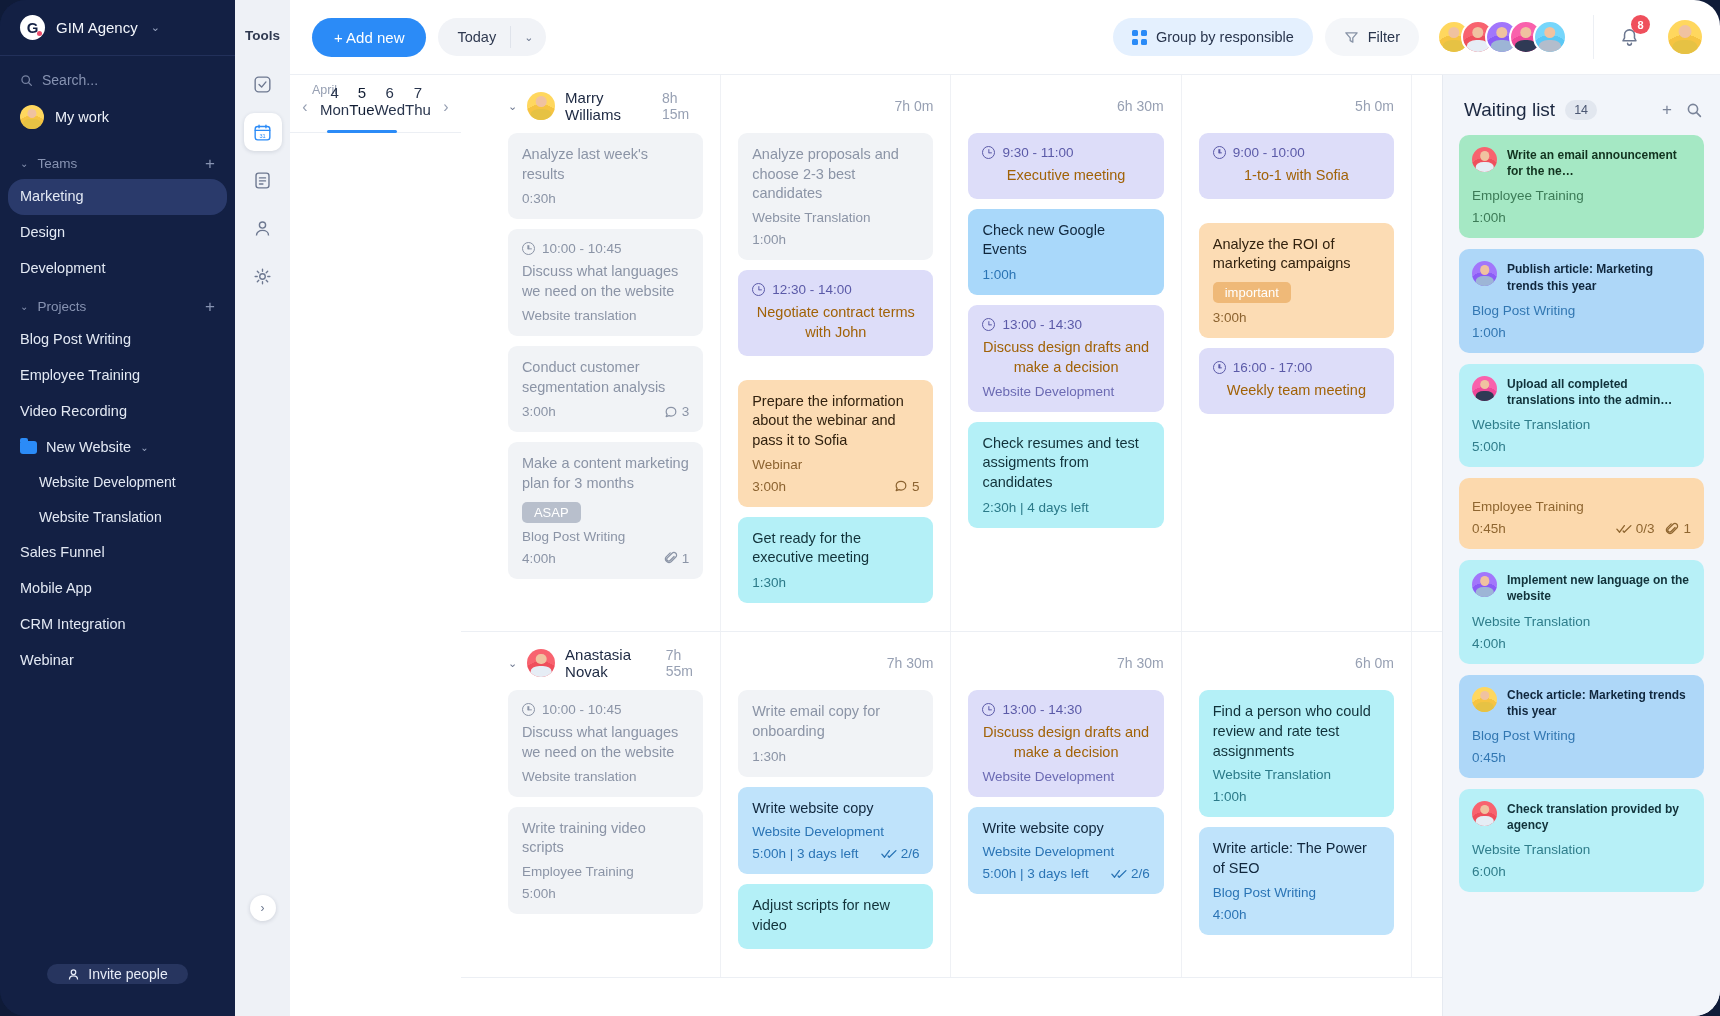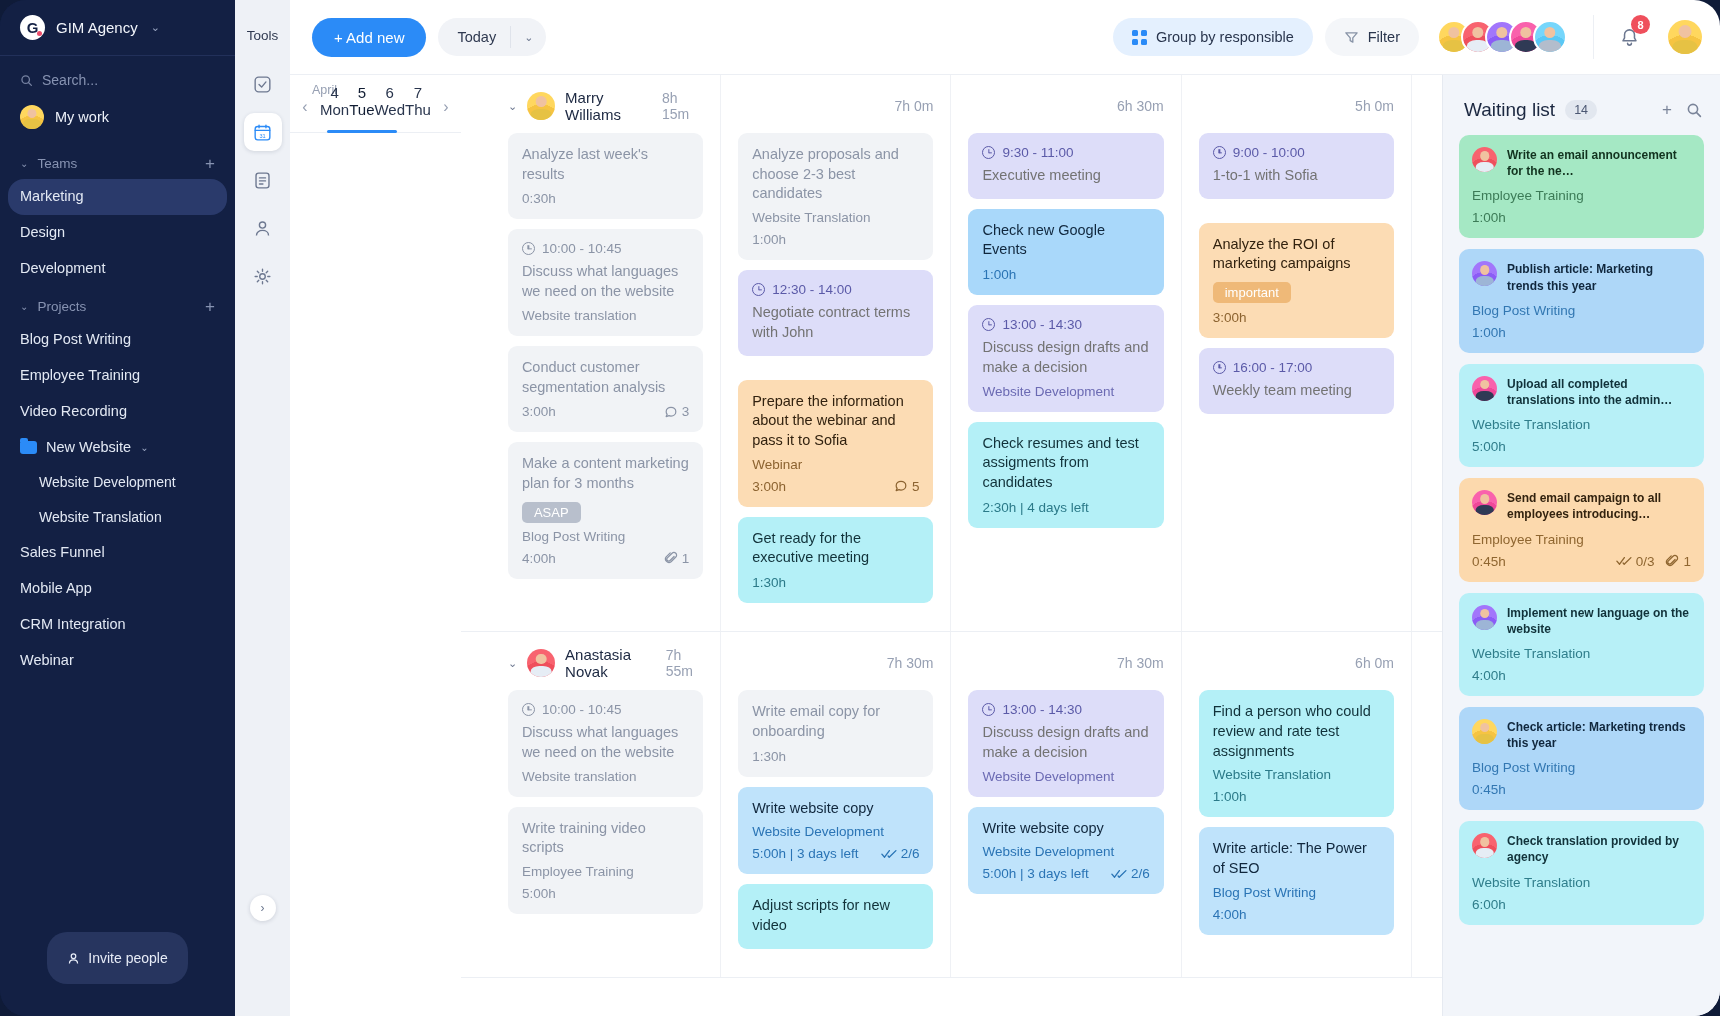--- a/index.html
+++ b/index.html
@@ -112,34 +112,34 @@
     content: ""; position: absolute; left: 0; top: -3px;
     width: 8px; height: 4px; border-radius: 2px 2px 0 0; background: #2b8bf7;
   }
   .folder-caret { font-size: 10px; color: #9aa6c2; }
   .nav-item.sub { padding-left: 39px; font-size: 14px; }
 
   .sidebar-spacer { flex: 1 1 auto; }
   .invite {
     margin: 0 auto 22px auto;
     background: #27355f; color: #e7ecf7;
-    border-radius: 20px; padding: 18px 20px;
+    border-radius: 20px; padding: 2px 20px;
     font-size: 14px; display: flex; align-items: center; gap: 8px;
     width: fit-content; border: none; cursor: pointer;
   }
 
   
   .tools {
     width: 55px; flex: 0 0 55px;
     background: #eef1f6;
     display: flex; flex-direction: column; align-items: center;
     position: relative;
   }
   .tools-title {
-    font-size: 13.5px; color: #2f3950; font-weight: normal;
+    font-size: 13.5px; color: #2f3950; font-weight: bold;
     margin-top: 28px; margin-bottom: 22px;
   }
   .tool-btn {
     width: 38px; height: 38px; border-radius: 10px;
     display: flex; align-items: center; justify-content: center;
     margin-bottom: 10px; color: #6d7890; cursor: pointer;
   }
   .tool-btn.sel { background: #ffffff; box-shadow: 0 1px 4px rgba(30,40,70,.14); color: #2b8bf7; }
   .rail-expand {
     position: absolute; bottom: 95px; left: 50%; transform: translateX(-50%);
@@ -272,21 +272,21 @@
   .card .foot .dur { }
   .card .foot .meta { margin-left: auto; display: flex; align-items: center; gap: 5px; }
   .tag {
     display: inline-block; border-radius: 5px;
     padding: 3px 12px; font-size: 13px; margin-top: 8px;
   }
   
   .c-grey   { background: #f1f3f6; }
   .c-grey .time, .c-grey .ttl, .c-grey .proj, .c-grey .foot { color: #8b94a6; }
   .c-purple { background: #ddddf9; }
-  .c-purple .time { color: #5b5aa8; } .c-purple .ttl { color: #737373; }
+  .c-purple .time { color: #5b5aa8; } .c-purple .ttl { color: #a16207; text-align: center; }
   .c-purple .proj { color: #6b6ab3; }
   .c-orange { background: #fcdcb4; margin-top: 24px; } .c-orange .ttl { color: #32220f; }
   .c-orange .proj { color: #8c6330; } .c-orange .foot { color: #8c6330; }
   .c-orange .tag { background: #efb978; color: #fff; }
   .c-cyan   { background: #b4f0f7; }
   .c-cyan .ttl { color: #11323a; } .c-cyan .proj, .c-cyan .foot, .c-cyan .time { color: #2b7a89; }
   .c-blue   { background: #a9d8fa; }
   .c-blue .ttl { color: #10273d; } .c-blue .proj, .c-blue .foot, .c-blue .time { color: #2a74b5; }
   .c-lblue  { background: #bfe3fb; }
   .c-lblue .ttl { color: #10273d; } .c-lblue .proj, .c-lblue .foot, .c-lblue .time { color: #2a74b5; }
@@ -787,24 +787,20 @@
                 <span class="avatar a25 av-pink sh-dark"></span>
                 <span class="wttl">Upload all completed translations into the admin…</span>
               </div>
               <div class="wproj">Website Translation</div>
               <div class="wfoot">
                 <span>5:00h</span>
                 <span class="meta"></span>
               </div>
             </div>
             <div class="wcard w-orange">
-              <div class="row1">
-                <span class="avatar a25 av-pink sh-dark"></span>
-                <span class="wttl">Send email campaign to all employees introducing…</span>
-              </div>
               <div class="wproj">Employee Training</div>
               <div class="wfoot">
                 <span>0:45h</span>
                 <span class="meta">
                   <span class="ic"><svg class="mini" width="16" height="12" viewBox="0 0 18 12" fill="none" stroke="currentColor" stroke-width="1.5">
                       <path d="M1 6.2l3 3.4L9.4 2.2" stroke-linecap="round" stroke-linejoin="round"></path>
                       <path d="M8 8.3l1.2 1.3L16.8 2.2" stroke-linecap="round" stroke-linejoin="round"></path>
                     </svg>0/3</span>
                   <span class="ic"><svg class="mini" width="14" height="14" viewBox="0 0 16 16" fill="none" stroke="currentColor" stroke-width="1.4">
                       <path d="M11.5 6.3L6.9 10.9a2.1 2.1 0 01-3-3l5.3-5.3a3 3 0 014.3 4.3l-5.4 5.4a4 4 0 01-5.6-5.6l4.6-4.6" stroke-linecap="round" stroke-linejoin="round"></path>

